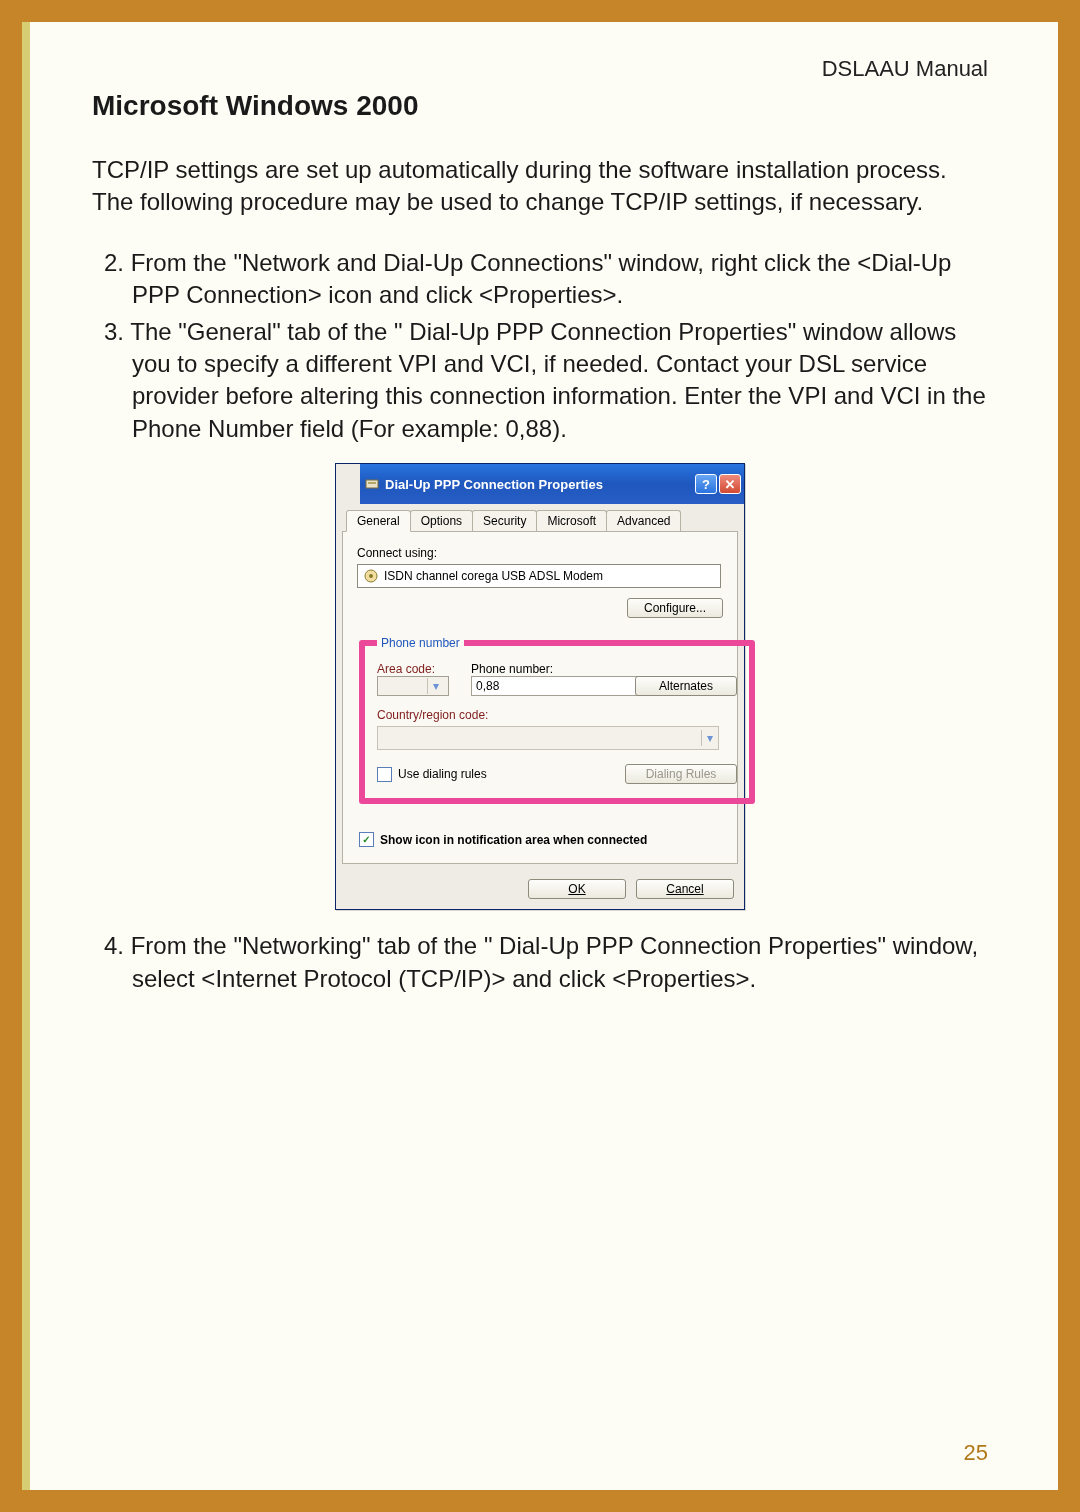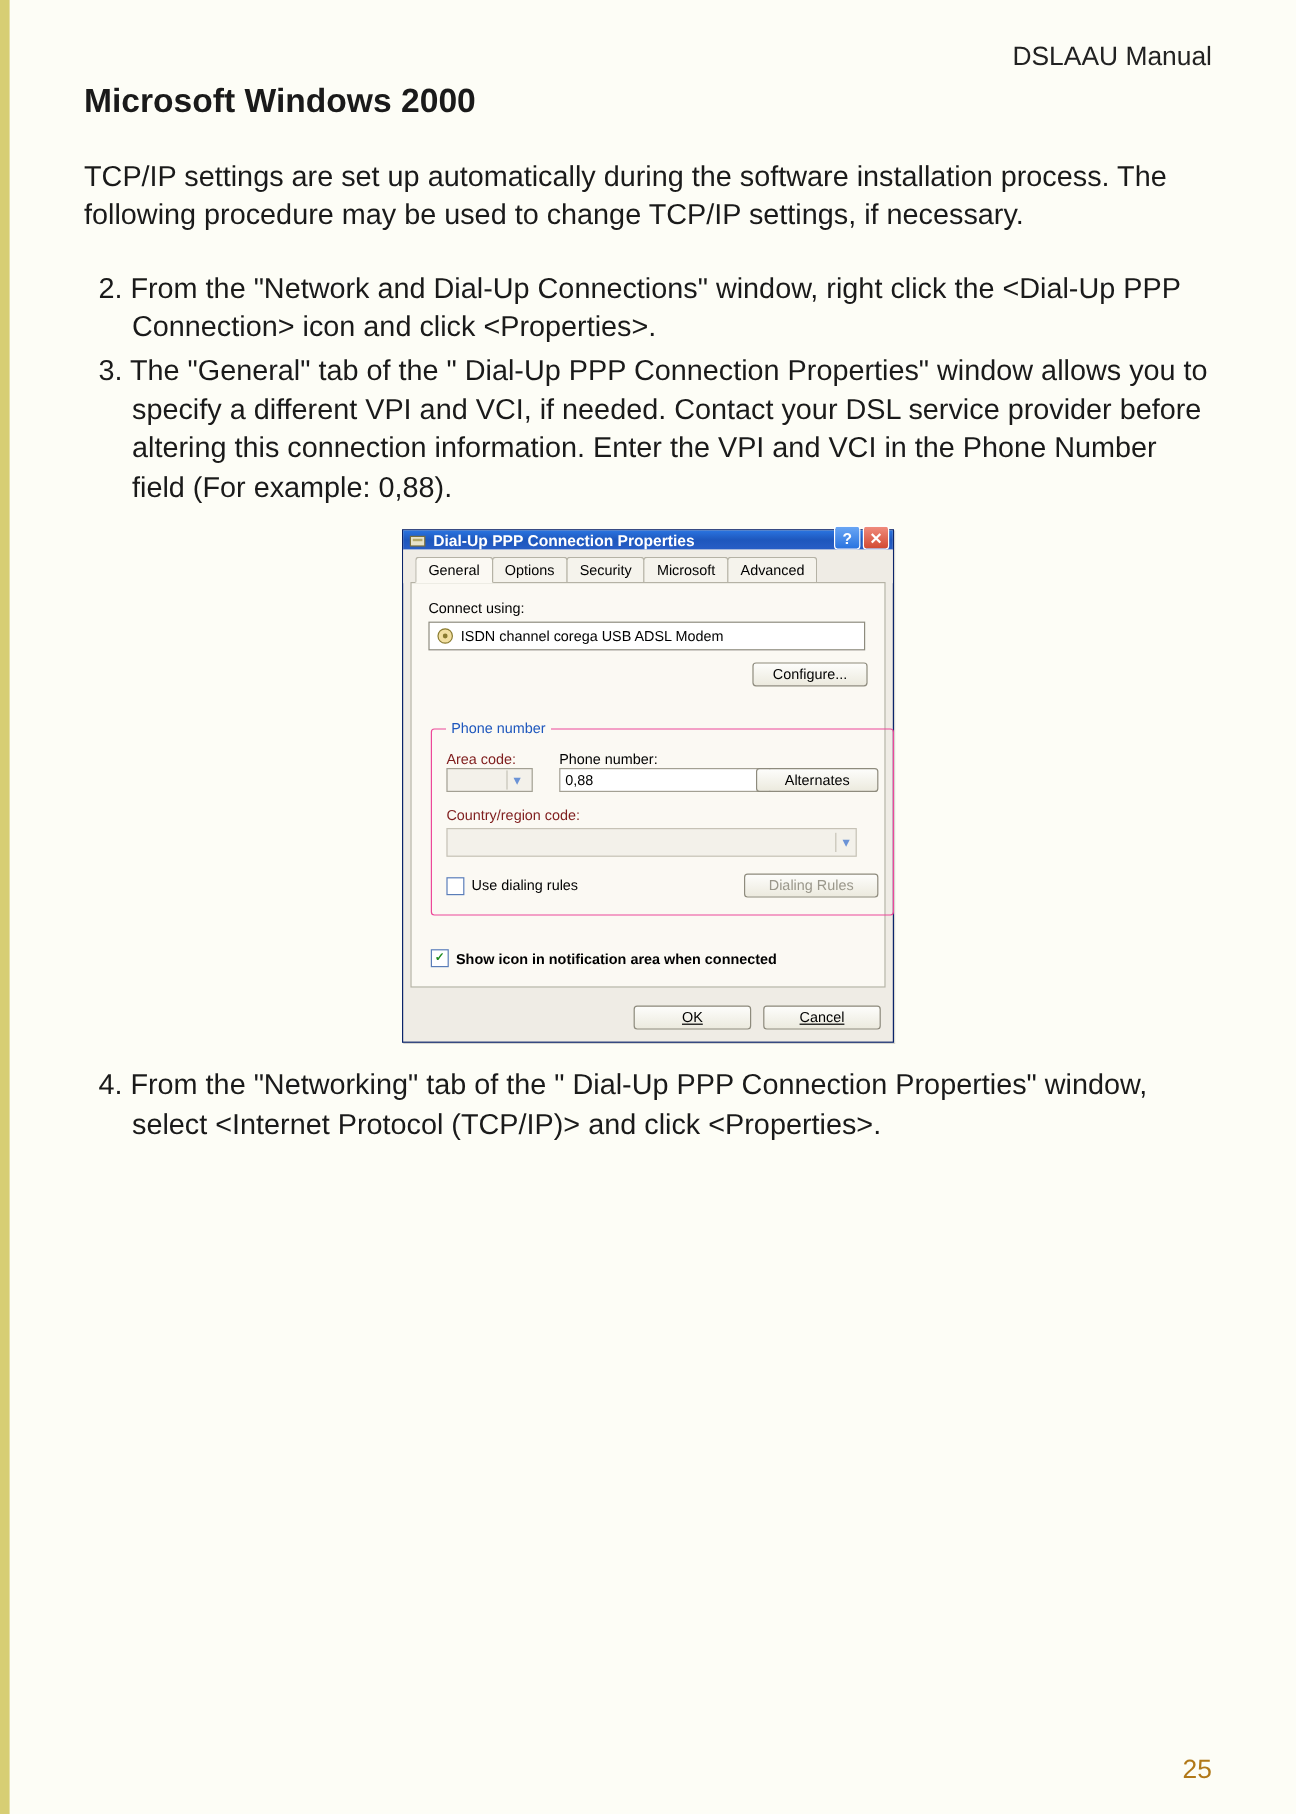--- a/index.html
+++ b/index.html
@@ -7,20 +7,21 @@
     padding: 0;
     width: 1080px;
     height: 1512px;
     font-family: "Segoe UI", "Myriad Pro", Arial, sans-serif;
     background: #c7852a;
   }
   .outer {
     box-sizing: border-box;
     width: 1080px;
     height: 1512px;
+    padding: 22px;
     background: #c7852a;
   }
   .page {
     box-sizing: border-box;
     width: 100%;
     height: 100%;
     background: #fdfdf6;
     border-left: 8px solid #d7ce74;
     padding: 34px 70px 20px 62px;
     position: relative;
@@ -66,28 +67,29 @@
     width: 408px;
     background: #efece5;
     border: 1px solid #0a246a;
     font-family: Tahoma, Arial, sans-serif;
     font-size: 12px;
     color: #000;
     box-shadow: 1px 1px 0 rgba(0,0,0,.15);
   }
   .win-title {
     display: flex;
-    align-items: flex-end;
+    align-items: center;
     justify-content: space-between;
-    height: 16px;
+    height: 40px;
     padding: 0 3px 0 5px;
     background: linear-gradient(to bottom, #2a74e0, #1e57bd 50%, #285ec6);
     color: #fff;
     font-weight: 700;
     font-size: 13px;
+    margin-left: 24px;
   }
   .win-title .left {
     display: flex;
     align-items: center;
     gap: 6px;
   }
   .title-icon {
     width: 14px; height: 14px;
     display: inline-block;
   }
@@ -154,24 +156,24 @@
     border-radius:3px;
     padding:2px 12px;
     font-size:12px;
     min-width:70px;
     text-align:center;
     color:#000;
   }
   .win-btn.disabled { color:#9a978b; }
 
   fieldset.phone {
-    border:1px solid #ec4899;
+    border:6px solid #ec4899;
     border-radius:3px;
     padding:10px 12px 14px 12px;
-    margin-top:28px;
+    margin-top:18px;
   }
   fieldset.phone legend {
     color:#1e57bd;
     font-size:12px;
     padding:0 4px;
   }
   .grey-lbl { color:#7f1d1d; font-size:12px; }
   .field-row { display:flex; align-items:flex-end; gap:14px; margin-top:2px;}
   .combo, .textin {
     background:#fff; border:1px solid #a3a093; height:20px; box-sizing:border-box;

